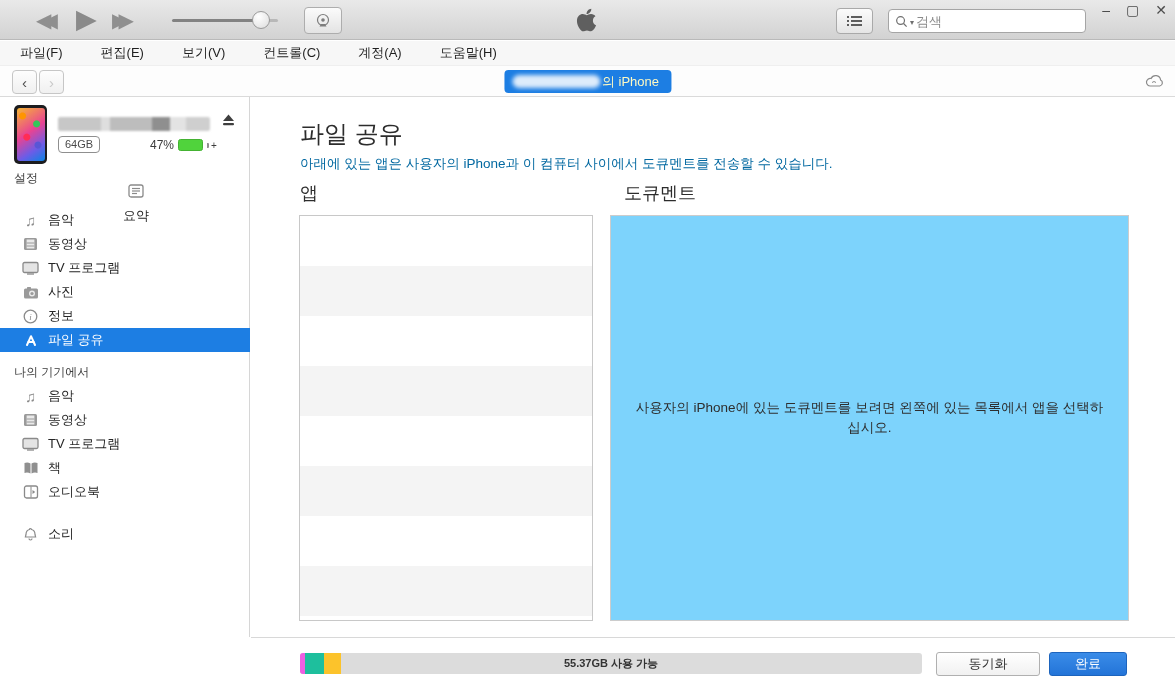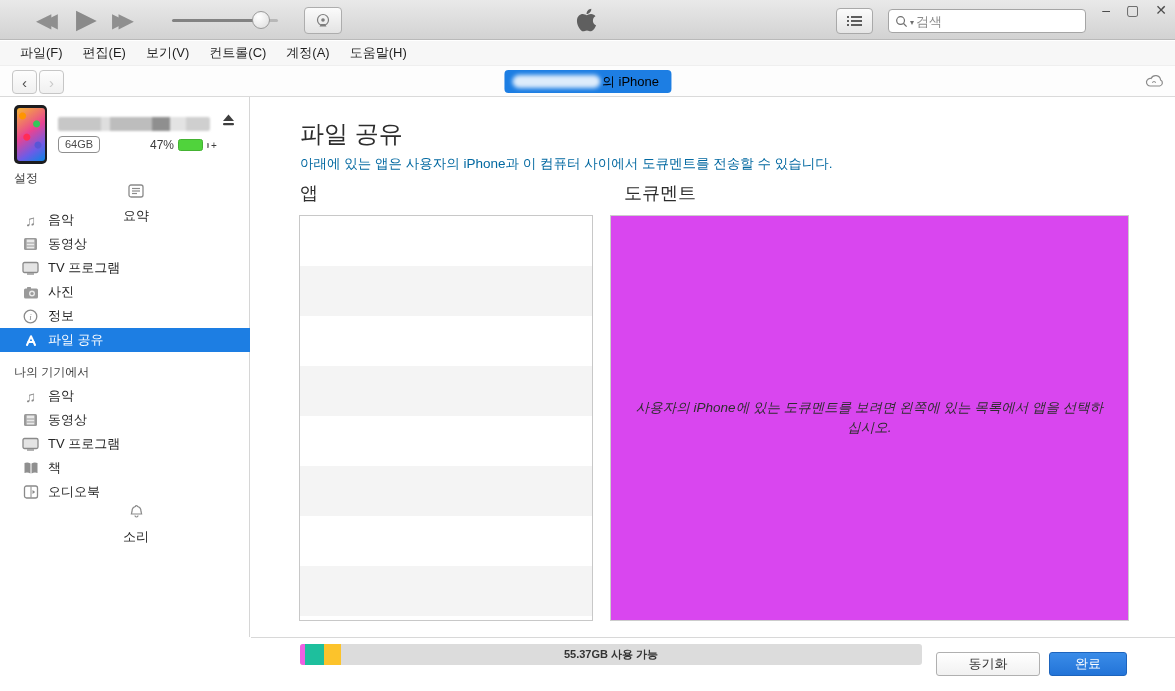--- a/index.html
+++ b/index.html
@@ -29,34 +29,34 @@
   .search-box { position:absolute; left:888px; top:9px; width:198px; height:24px; background:#fff;
     border:1px solid #a5a5a5; border-radius:4px; display:flex; align-items:center; padding:0 6px; gap:2px; }
   .search-box input { border:none; outline:none; width:140px; font-size:13px; color:#333; background:transparent; font-family:"Liberation Sans",sans-serif; }
   .search-box input::placeholder { color:#8a8a8a; }
   .srch-chev { font-size:8px; color:#6f6f6f; margin-top:3px; }
   .win-controls { position:absolute; right:8px; top:2px; display:flex; gap:16px; color:#4c4c4c; }
   .win-controls span { font-size:14px; line-height:16px; cursor:default; }
 
   
   .menubar { position:absolute; left:0; top:41px; width:1175px; height:25px; background:#f7f7f7;
-    display:flex; align-items:center; padding-left:10px; gap:0; border-bottom:1px solid #efefef; }
+    display:flex; align-items:center; padding-left:10px; gap:18px; border-bottom:1px solid #efefef; }
   .menu-item { font-size:13px; color:#1f1f1f; padding:2px 10px; }
 
   
   .navbar { position:absolute; left:0; top:66px; width:1175px; height:31px; background:#fdfdfd; border-bottom:1px solid #dadada; }
   .nav-btn { position:absolute; top:4px; width:25px; height:24px; border:1px solid #c6c6c6; border-radius:4px;
     background:linear-gradient(#fdfdfd,#f0f0f0); display:flex; align-items:center; justify-content:center;
     font-size:15px; }
   .nav-back { left:12px; color:#4e4e4e; }
   .nav-fwd { left:39px; color:#c9c9c9; }
   .device-pill { position:absolute; left:50%; transform:translateX(-50%); top:4px; height:23px;
     background:#1d7ee3; border-radius:4px; display:flex; align-items:center; padding:0 12px 0 8px; gap:2px; }
   .pill-redact { width:88px; height:13px; border-radius:7px; background:rgba(255,255,255,.85); filter:blur(2px); }
-  .pill-text { color:#000000; font-size:13px; white-space:nowrap; }
+  .pill-text { color:#fef9c3; font-size:13px; white-space:nowrap; }
   .cloud-ic { position:absolute; right:10px; top:6px; }
 
   
   .sidebar { position:absolute; left:0; top:97px; width:250px; height:540px; background:#fff; border-right:1px solid #d6d6d6; }
   .dev-thumb { position:absolute; left:14px; top:8px; width:33px; height:59px; background:#1c1c1e; border-radius:5px; padding:3px 2.5px; }
   .dev-screen { width:100%; height:100%; border-radius:3px;
     background:
       radial-gradient(circle at 20% 15%,#ff9500 0 3px,transparent 4px),
       radial-gradient(circle at 70% 30%,#34c759 0 3px,transparent 4px),
       radial-gradient(circle at 35% 55%,#ff2d55 0 3px,transparent 4px),
@@ -84,26 +84,26 @@
   
   .main { position:absolute; left:251px; top:97px; width:924px; height:540px; background:#fff; }
   .main-title { position:absolute; left:49px; top:21px; font-size:24px; color:#2c2c2c; font-weight:400; }
   .main-desc { position:absolute; left:49px; top:58px; font-size:13.5px; color:#0369a1; }
   .col-header { position:absolute; top:84px; font-size:18px; color:#2c2c2c; }
   .apps-header { left:49px; }
   .docs-header { left:373px; }
   .apps-panel { position:absolute; left:48px; top:118px; width:294px; height:406px; border:1px solid #c8c8c8;
     background:repeating-linear-gradient(#ffffff 0 50px, #f4f4f4 50px 100px); }
   .docs-panel { position:absolute; left:359px; top:118px; width:519px; height:406px; border:1px solid #cccccc;
-    background:#d946ef; display:flex; align-items:center; justify-content:center;font-style:italic; }
+    background:#7dd3fc; display:flex; align-items:center; justify-content:center; }
   .docs-msg { width:480px; text-align:center; font-size:13.5px; color:#2e2e2e; line-height:1.5; }
 
   
   .footer { position:absolute; left:251px; top:637px; width:924px; height:54px; background:#fff; border-top:1px solid #d8d8d8; }
-  .storage-bar { position:absolute; left:49px; top:6px; width:622px; height:21px; background:#dcdcdc; border-radius:3px;
+  .storage-bar { position:absolute; left:49px; top:15px; width:622px; height:21px; background:#dcdcdc; border-radius:3px;
     overflow:hidden; display:flex; }
   .seg { height:100%; }
   .seg-other { width:5px; }
   .seg-photos { width:19px; }
   .seg-apps { width:17px; }
   .storage-label { position:absolute; left:0; top:0; width:100%; height:100%; display:flex; align-items:center; justify-content:center;
     font-size:11px; font-weight:bold; color:#333; }
   .btn { position:absolute; top:14px; height:24px; border-radius:3px; font-size:13px; display:flex; align-items:center; justify-content:center; cursor:default; }
   .sync-btn { left:685px; width:104px; background:linear-gradient(#ffffff,#f1f1f1); border:1px solid #b0b0b0; color:#2e2e2e; }
   .done-btn { left:798px; width:78px; background:linear-gradient(#3a8ce8,#2374d8); border:1px solid #1d64bd; color:#fff; }
@@ -310,21 +310,21 @@
     <div class="side-item" style="top:383px;">
       <span class="ic">
         <svg width="16" height="14" viewBox="0 0 16 14">
             <rect x="1.5" y="1" width="13" height="12" rx="2" fill="none" stroke="#8a8a8a" stroke-width="1.3"></rect>
             <line x1="8" y1="1.5" x2="8" y2="12.5" stroke="#8a8a8a" stroke-width="1"></line>
             <path d="M9.5 5 L12.2 7 L9.5 9 Z" fill="#8a8a8a"></path>
           </svg>
       </span>
       <span class="lbl">오디오북</span>
     </div>
-    <div class="side-item" style="top:407px;flex-direction:column;">
+    <div class="side-item" style="top:425px;">
       <span class="ic">
         <svg width="15" height="15" viewBox="0 0 15 15">
             <path d="M7.5 1.5 a1 1 0 0 1 1 1 C11 3 12 5 12 7.5 L12.6 10 L2.4 10 L3 7.5 C3 5 4 3 6.5 2.5 a1 1 0 0 1 1-1 Z" fill="none" stroke="#8a8a8a" stroke-width="1.2"></path>
             <path d="M6 11.5 a1.5 1.5 0 0 0 3 0" fill="none" stroke="#8a8a8a" stroke-width="1.2"></path>
           </svg>
       </span>
       <span class="lbl">소리</span>
     </div>
   </div>
 

